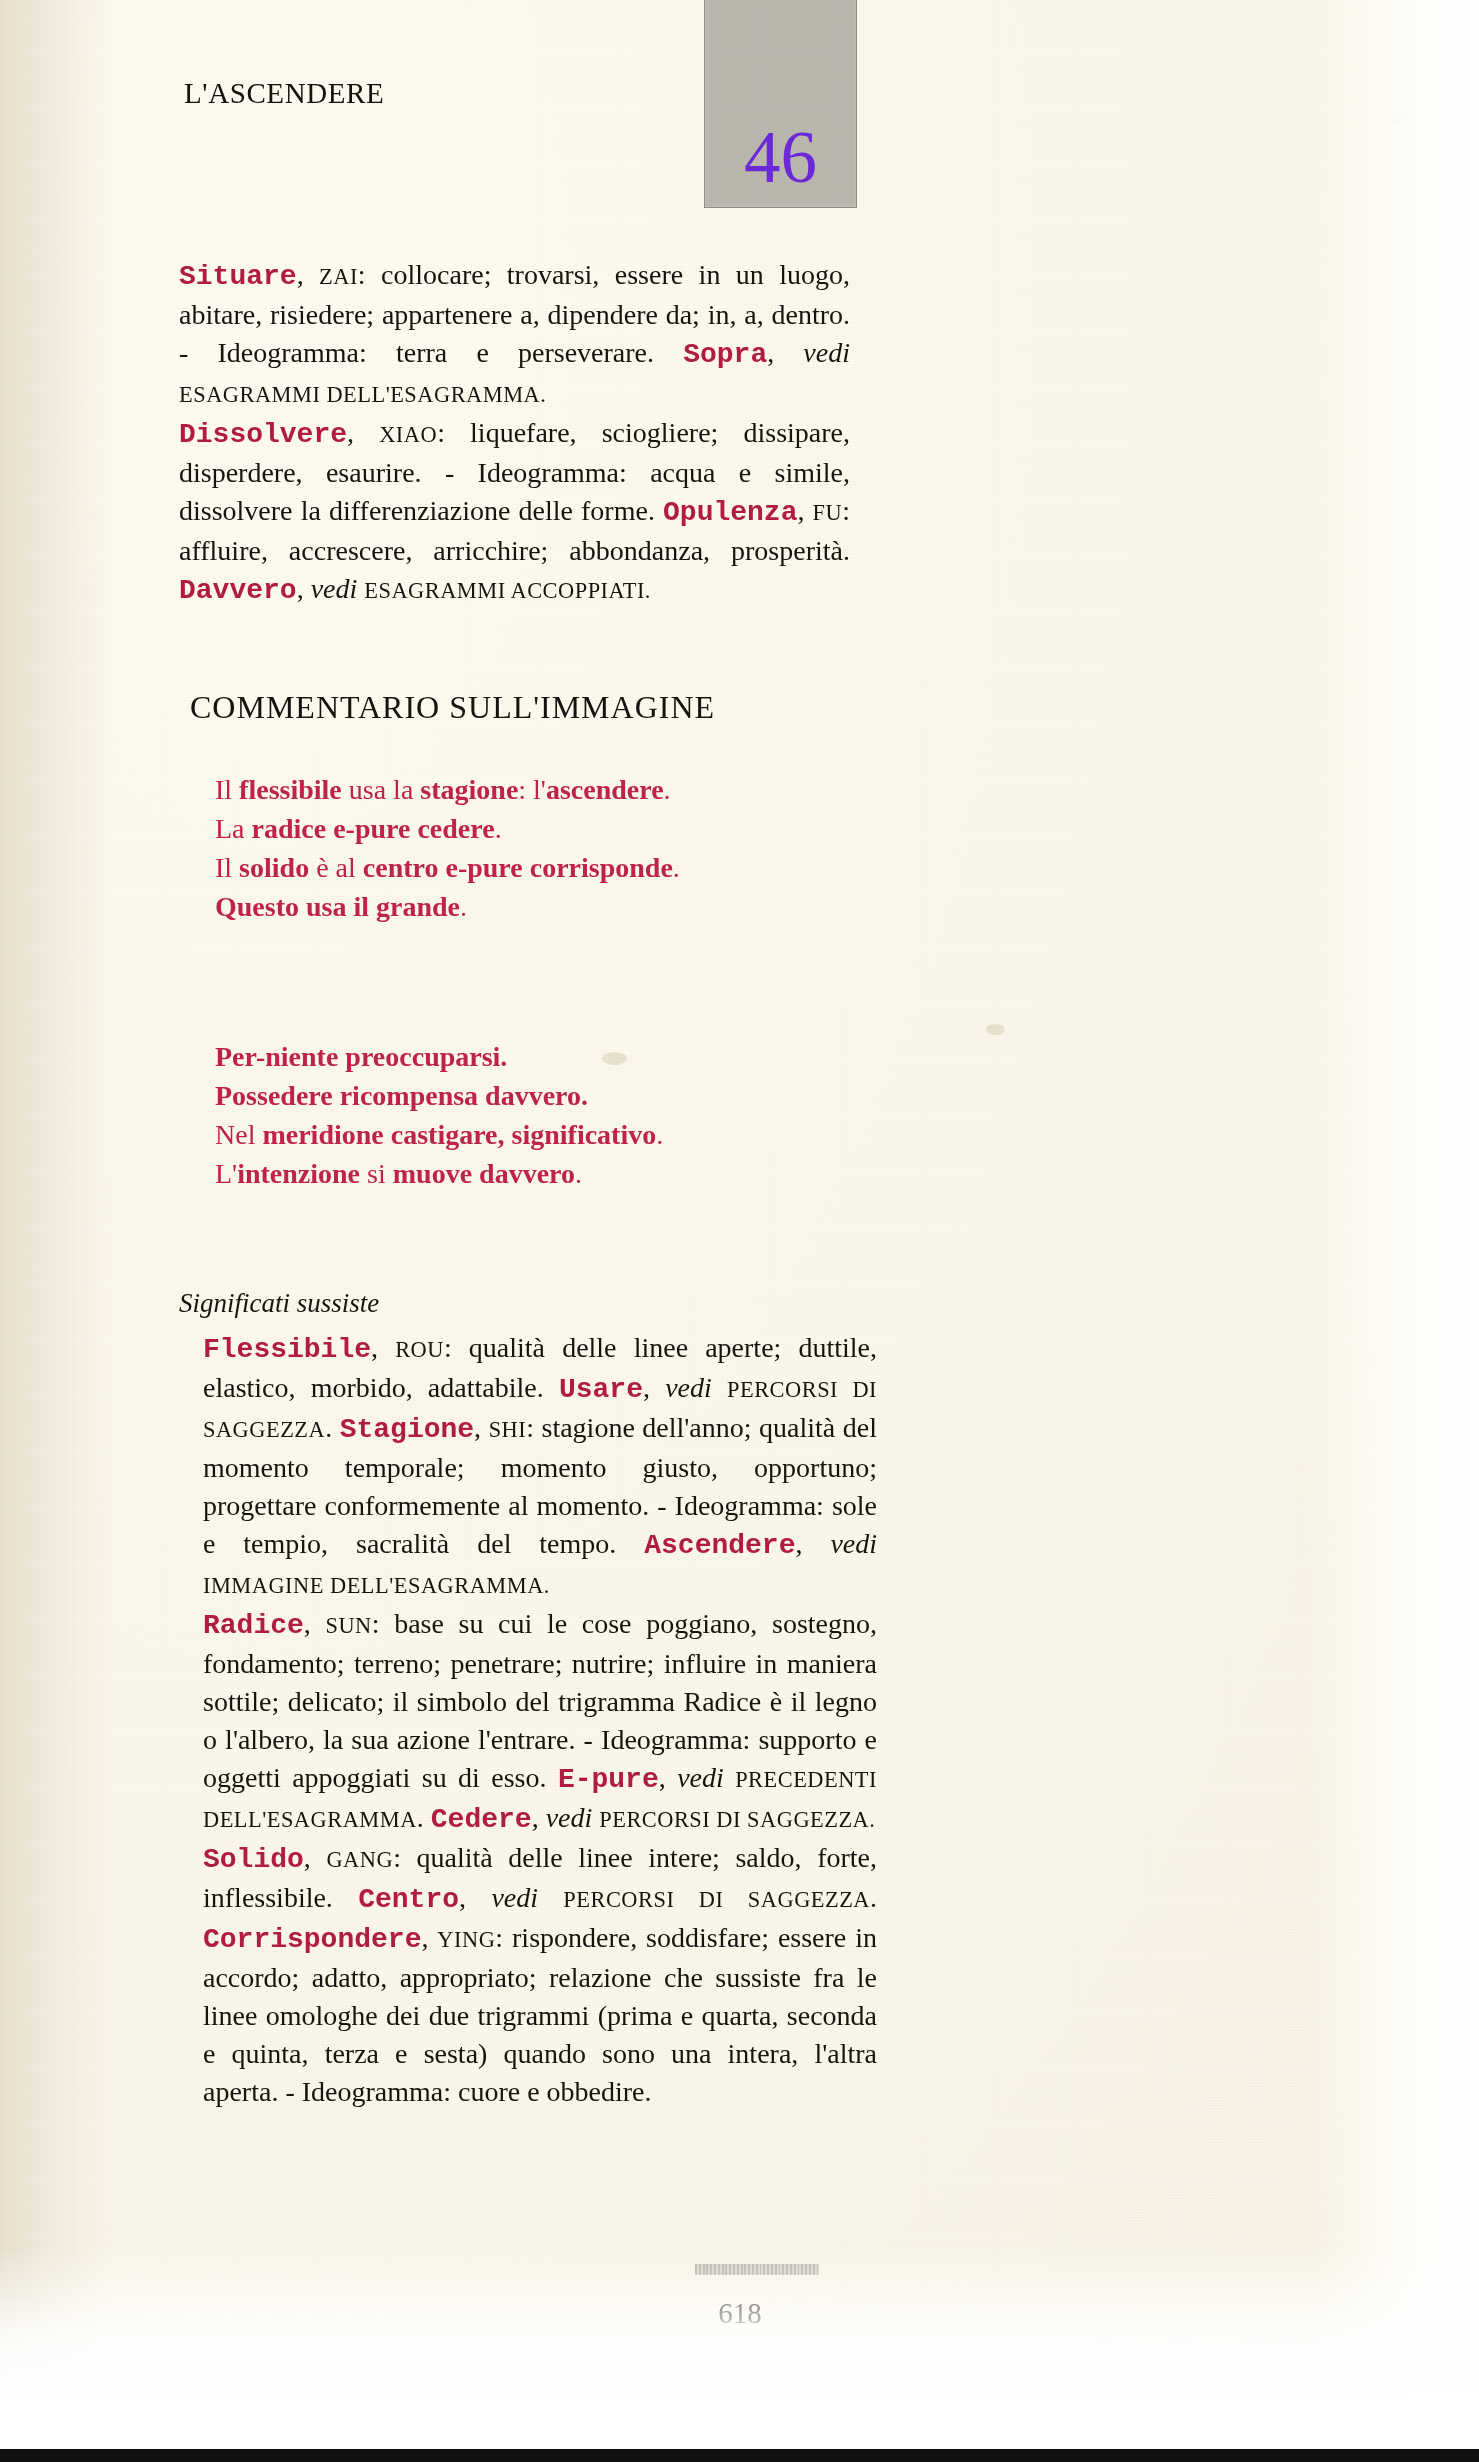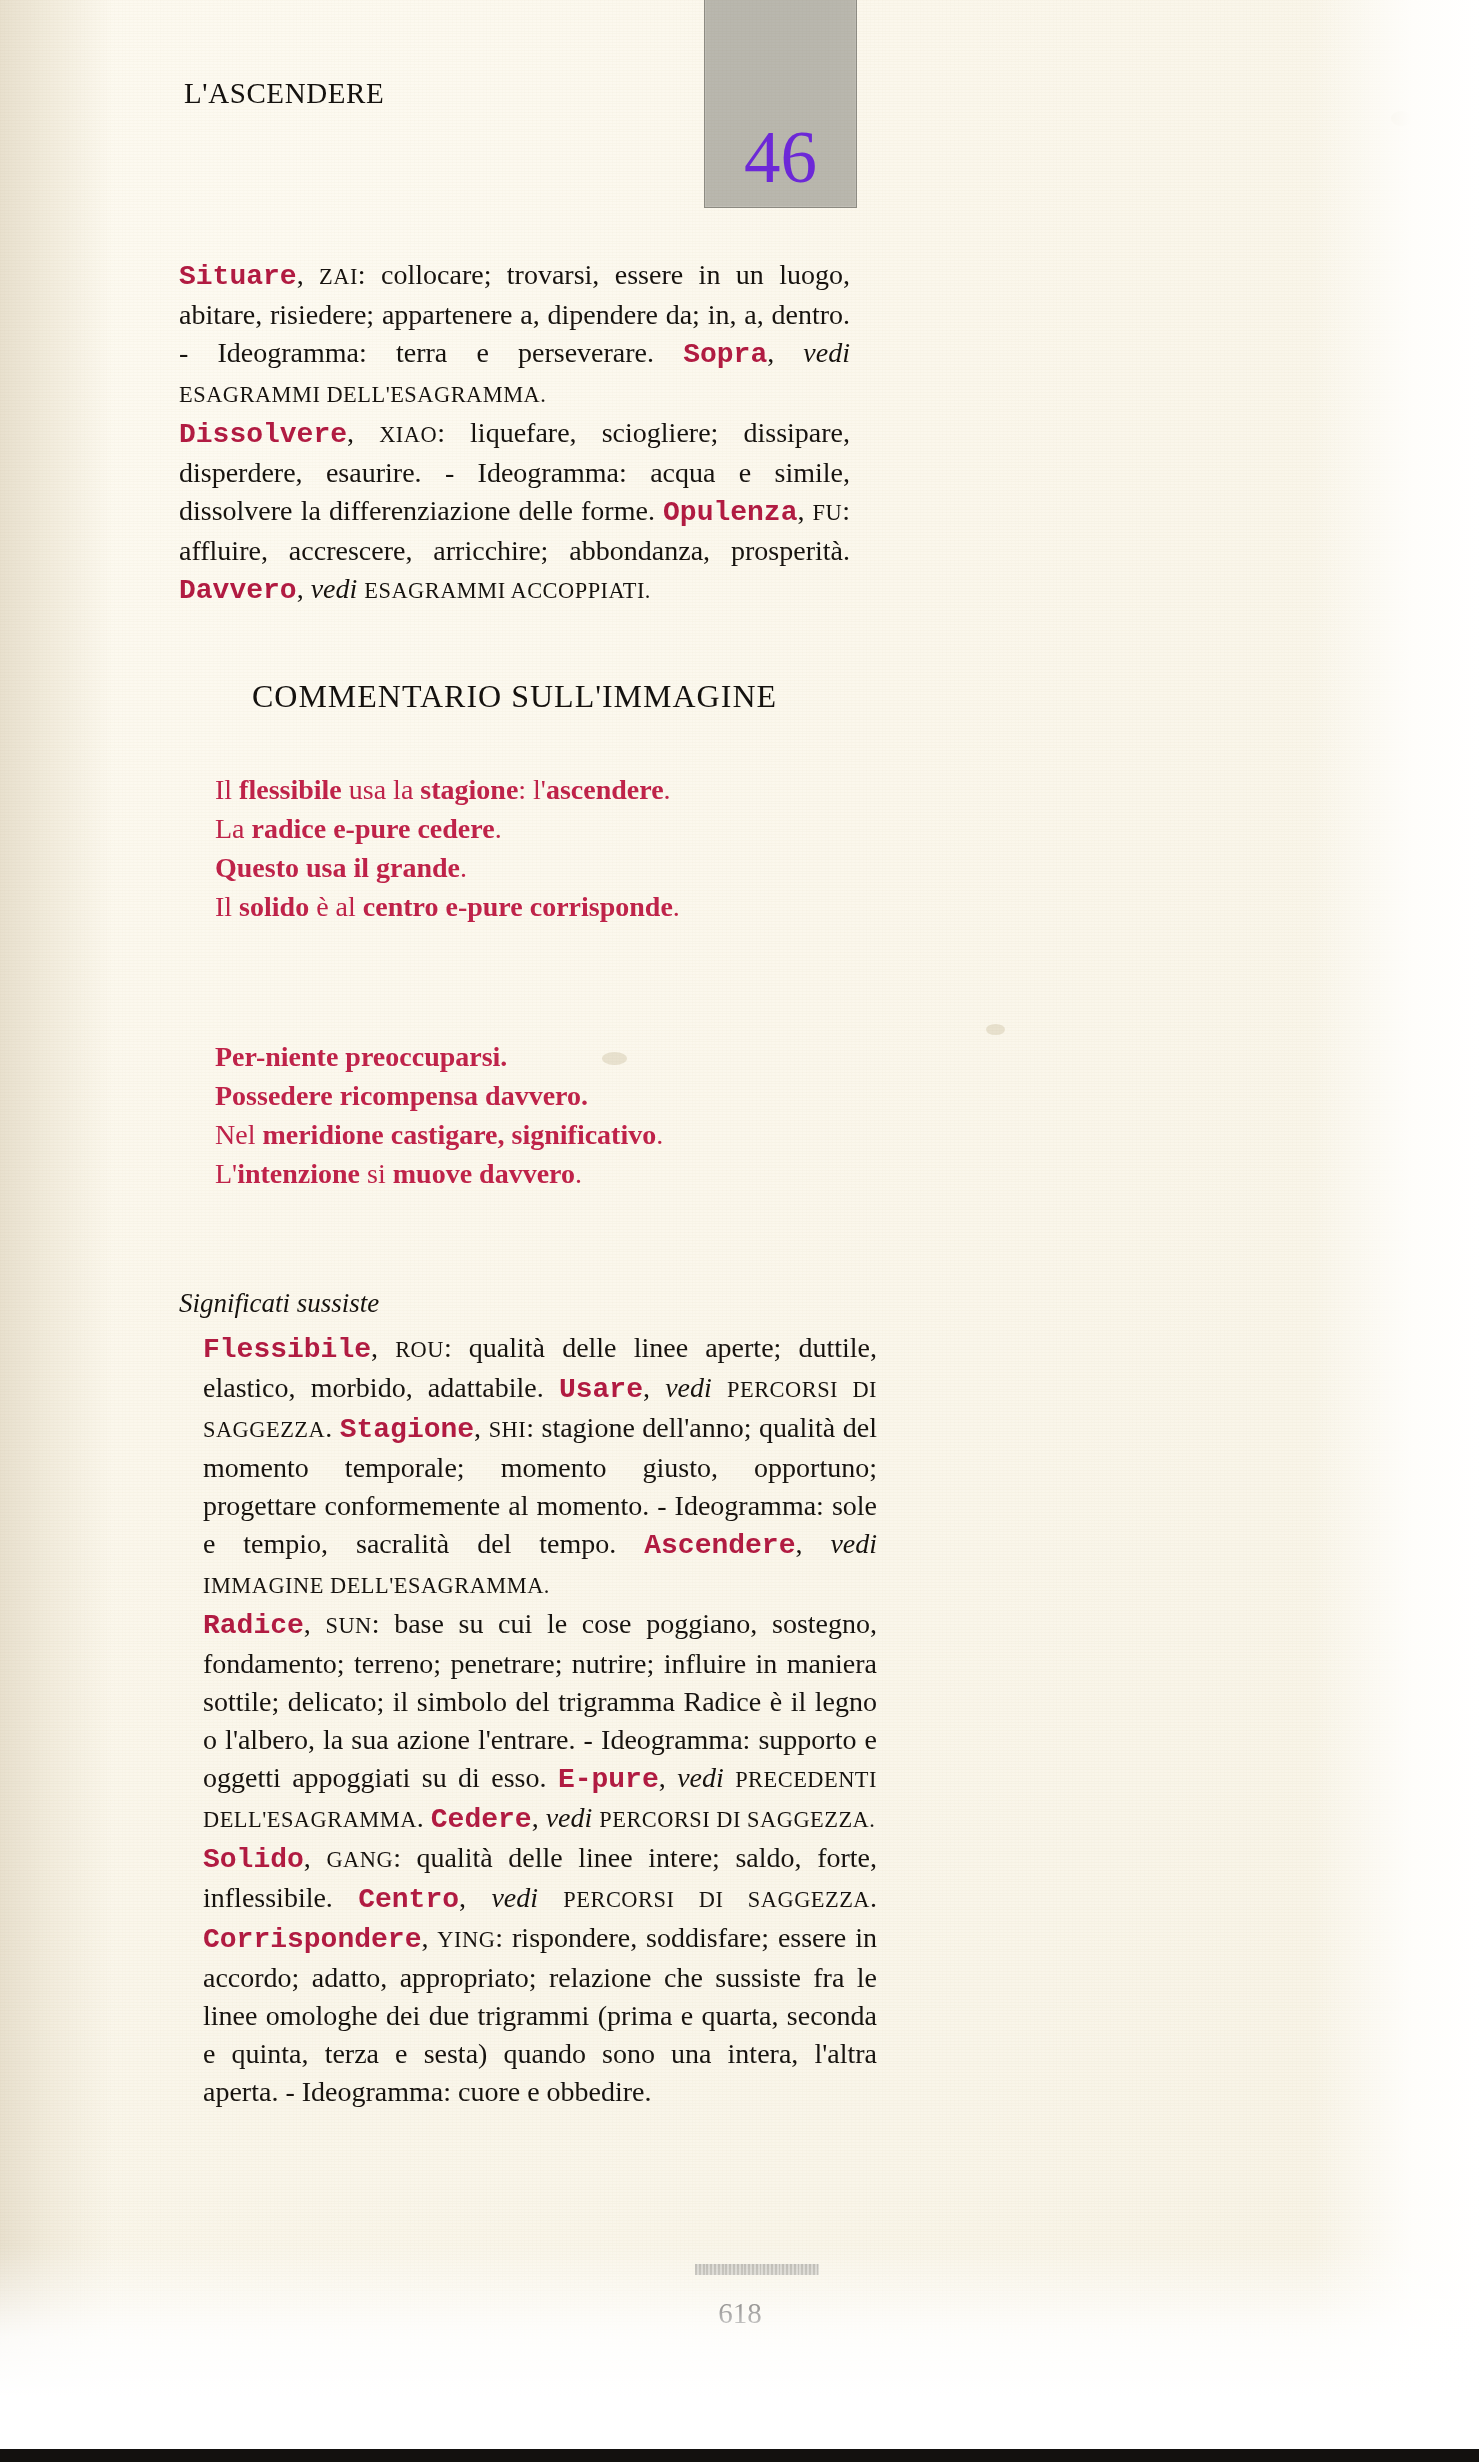--- a/index.html
+++ b/index.html
@@ -122,26 +122,25 @@
     font-family: Liberation Mono, monospace;
   }
   .sc {
     font-size: 0.80em;
     letter-spacing: 0.5px;
   }
   .it { font-style: italic; }
 
   
   .section-title {
-    margin: 0;
+    margin: 11px;
     position: absolute;
     left: 179px;
     top: 678px;
     width: 671px;
-    text-align: center;
     font-size: 32px;
     font-weight: normal;
     letter-spacing: 1px;
     color: #15120f;
   }
 
   
   .verse {
     position: absolute;
     left: 215px;
@@ -211,22 +210,22 @@
     <p class="para">
       <span class="kw">Dissolvere</span><span>, </span><span class="sc">XIAO</span><span>: liquefare, sciogliere; dissipare, disperdere, esaurire. - Ideogramma: acqua e simile, dissolvere la differenziazione delle forme. </span><span class="kw">Opulenza</span><span>, </span><span class="sc">FU</span><span>: affluire, accrescere, arricchire; abbondanza, prosperità. </span><span class="kw">Davvero</span><span>, </span><span class="it">vedi</span><span> </span><span class="sc">ESAGRAMMI ACCOPPIATI.</span>
     </p>
   </div>
 
   <h2 class="section-title">COMMENTARIO SULL'IMMAGINE</h2>
 
   <div class="verse verse-1">
       <div><span>Il </span><span class="b">flessibile</span><span> usa la </span><span class="b">stagione</span><span>: l'</span><span class="b">ascendere</span><span>.</span></div>
       <div><span>La </span><span class="b">radice e-pure cedere</span><span>.</span></div>
+      <div><span>Il </span><span class="b">solido</span><span> è al </span><span class="b">centro e-pure corrisponde</span><span>.</span></div>
       <div><span class="b">Questo usa il </span><span class="b">grande</span><span>.</span></div>
-      <div><span>Il </span><span class="b">solido</span><span> è al </span><span class="b">centro e-pure corrisponde</span><span>.</span></div>
     </div>
   <div class="verse verse-2">
       <div><span class="b">Per-niente preoccuparsi.</span></div>
       <div><span class="b">Possedere ricompensa davvero.</span></div>
       <div><span>Nel </span><span class="b">meridione castigare, significativo</span><span>.</span></div>
       <div><span>L'</span><span class="b">intenzione</span><span> si </span><span class="b">muove davvero</span><span>.</span></div>
     </div>
 
   <div class="sig-label">Significati sussiste</div>
   <div class="sig-body">

